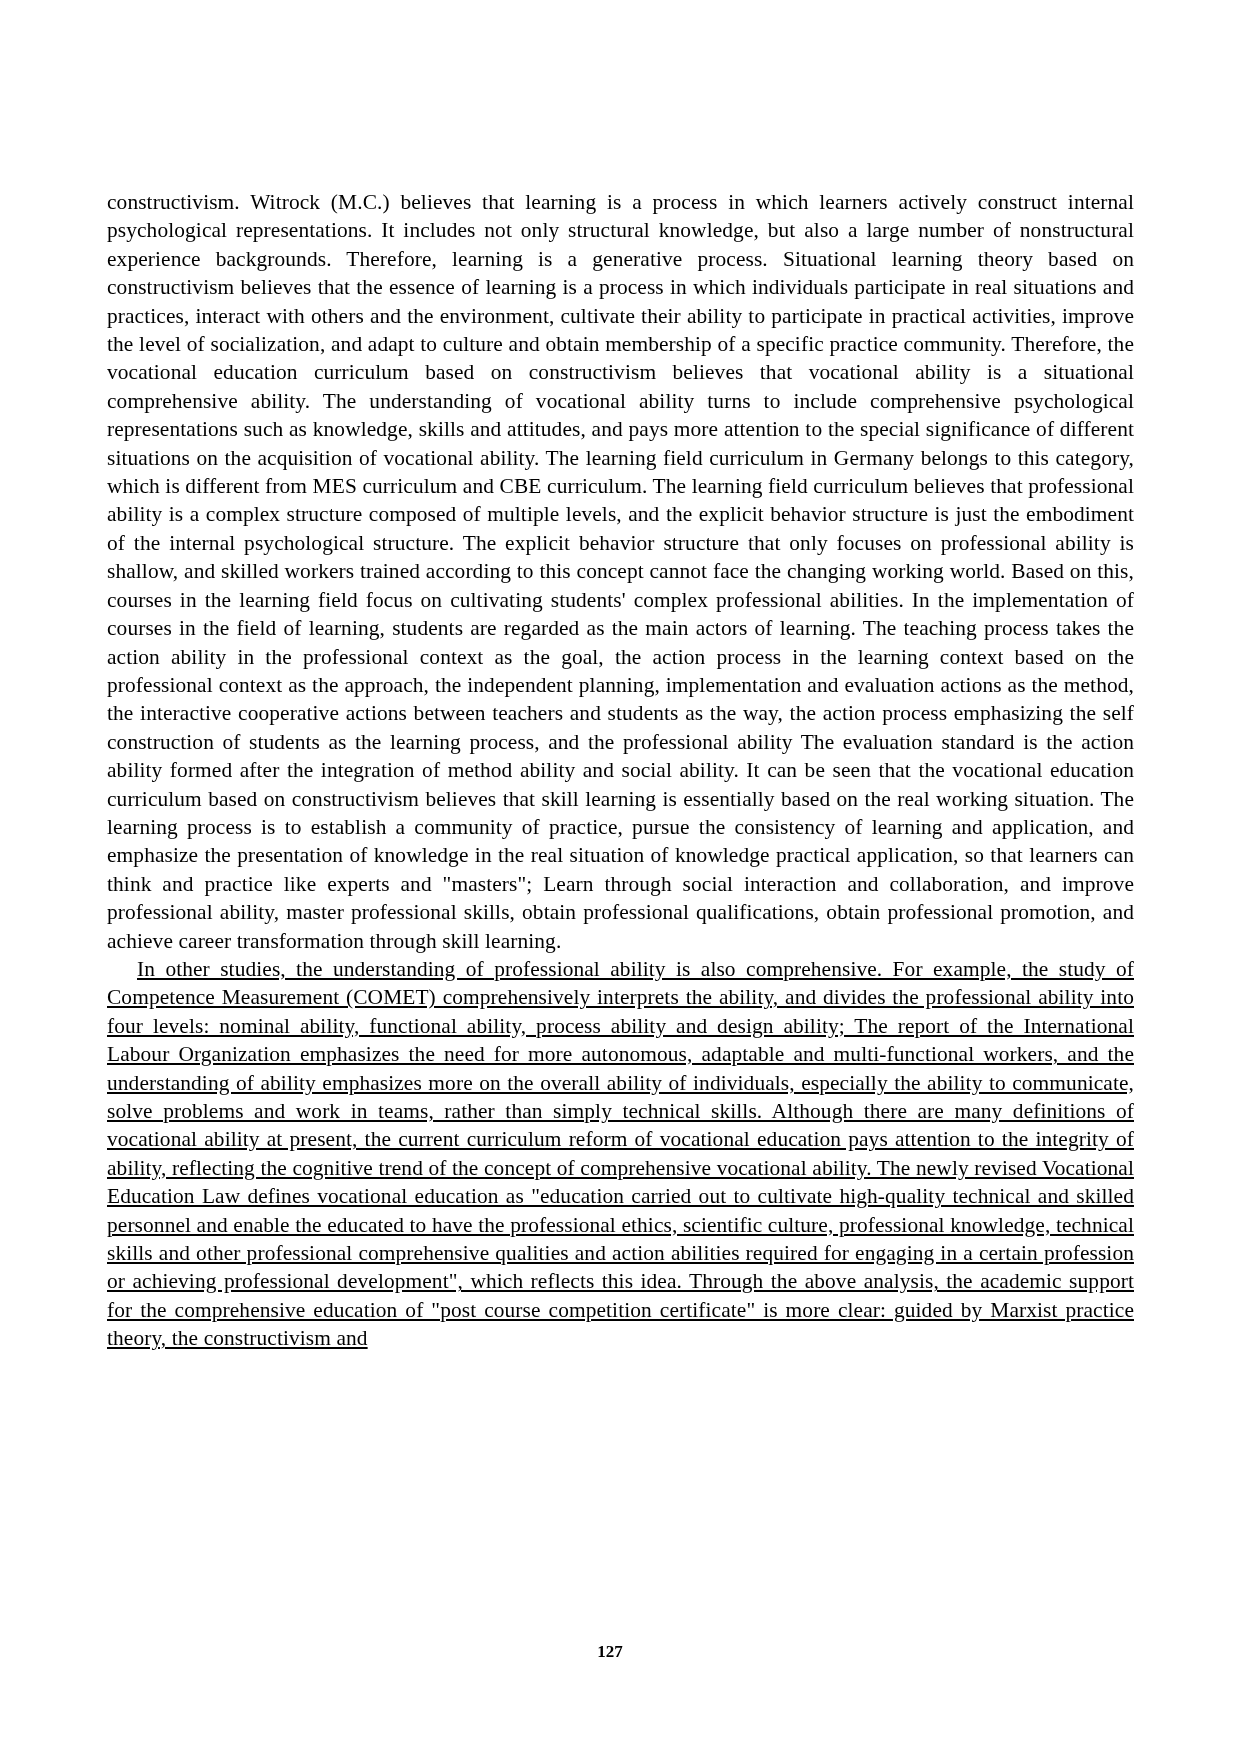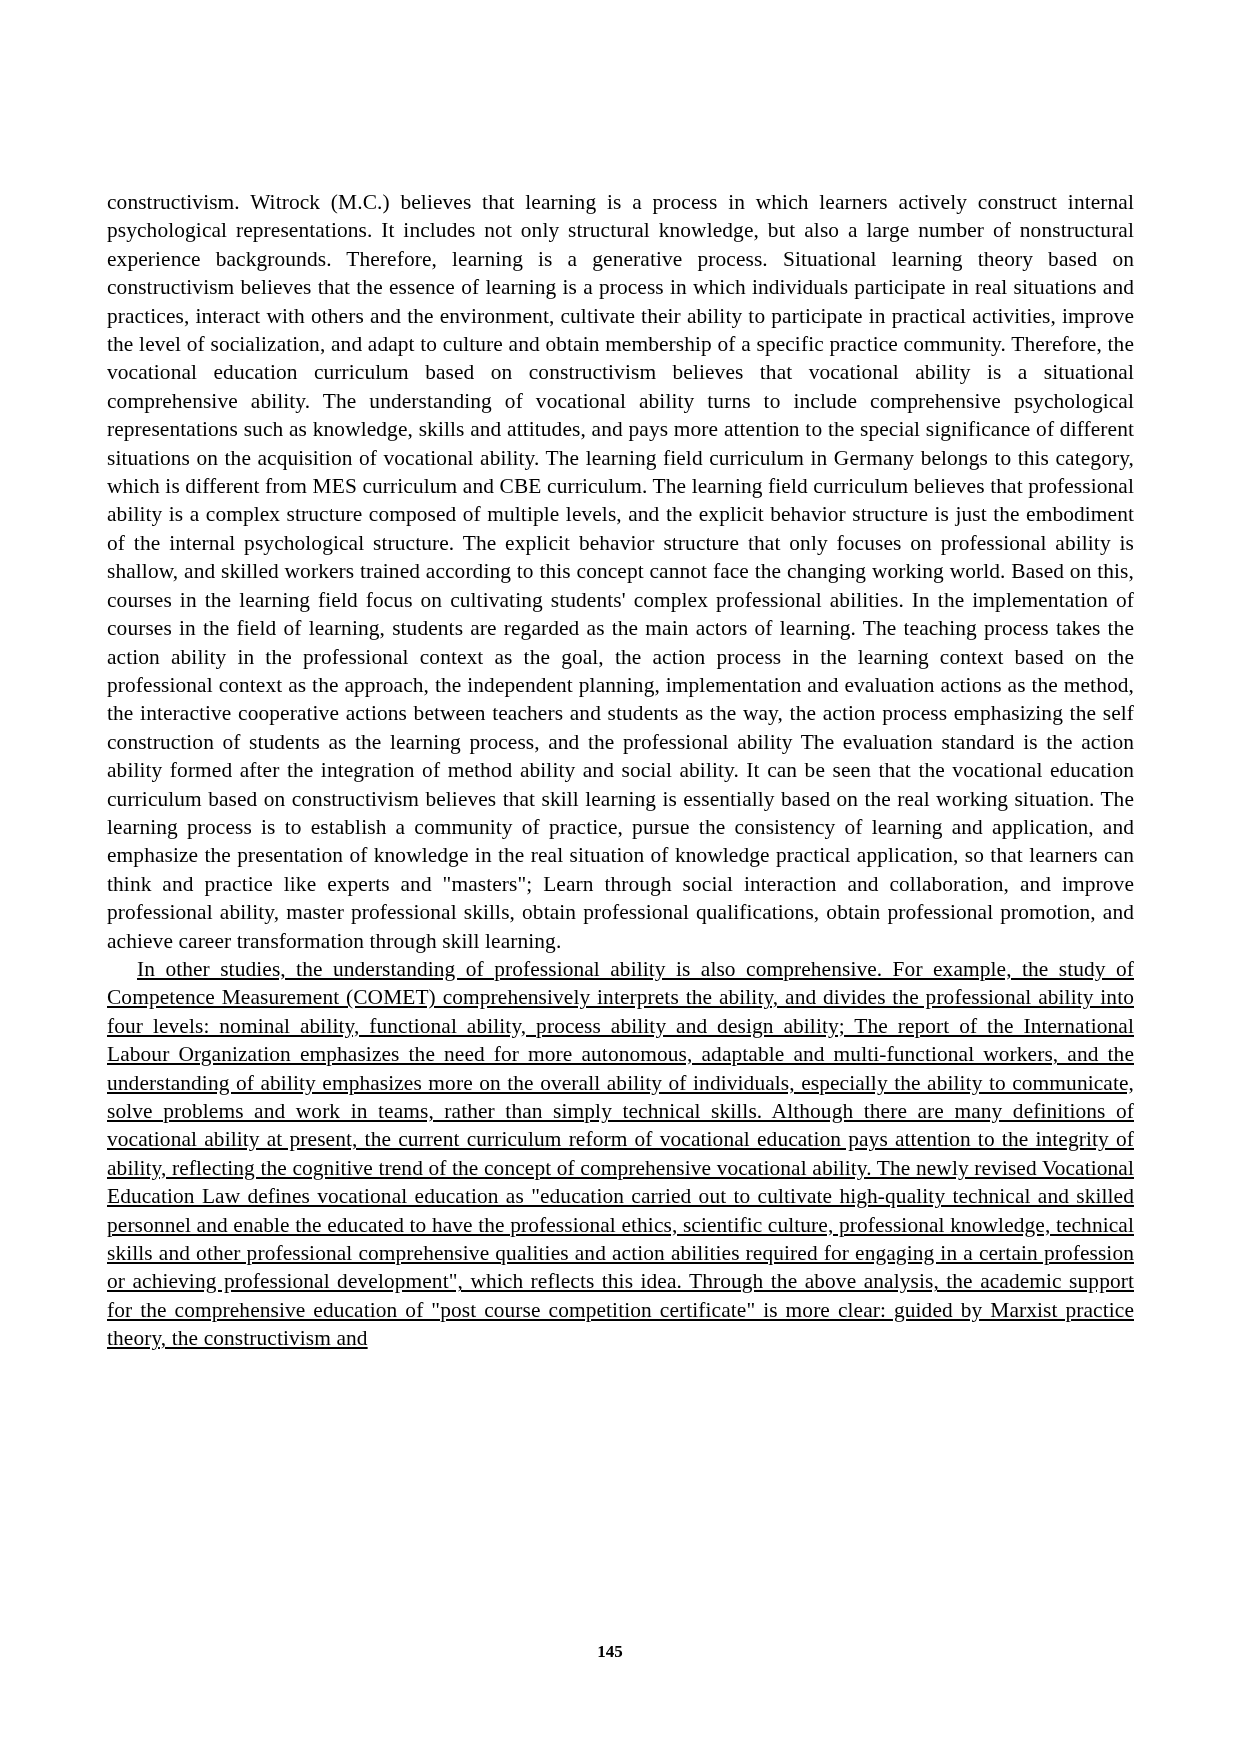--- a/index.html
+++ b/index.html
@@ -47,14 +47,14 @@
   }
 </style>
 </head>
 <body>
 
 <div class="page">
   <div class="text-block">
     <p class="para">constructivism. Witrock (M.C.) believes that learning is a process in which learners actively construct internal psychological representations. It includes not only structural knowledge, but also a large number of nonstructural experience backgrounds. Therefore, learning is a generative process. Situational learning theory based on constructivism believes that the essence of learning is a process in which individuals participate in real situations and practices, interact with others and the environment, cultivate their ability to participate in practical activities, improve the level of socialization, and adapt to culture and obtain membership of a specific practice community. Therefore, the vocational education curriculum based on constructivism believes that vocational ability is a situational comprehensive ability. The understanding of vocational ability turns to include comprehensive psychological representations such as knowledge, skills and attitudes, and pays more attention to the special significance of different situations on the acquisition of vocational ability. The learning field curriculum in Germany belongs to this category, which is different from MES curriculum and CBE curriculum. The learning field curriculum believes that professional ability is a complex structure composed of multiple levels, and the explicit behavior structure is just the embodiment of the internal psychological structure. The explicit behavior structure that only focuses on professional ability is shallow, and skilled workers trained according to this concept cannot face the changing working world. Based on this, courses in the learning field focus on cultivating students' complex professional abilities. In the implementation of courses in the field of learning, students are regarded as the main actors of learning. The teaching process takes the action ability in the professional context as the goal, the action process in the learning context based on the professional context as the approach, the independent planning, implementation and evaluation actions as the method, the interactive cooperative actions between teachers and students as the way, the action process emphasizing the self construction of students as the learning process, and the professional ability The evaluation standard is the action ability formed after the integration of method ability and social ability. It can be seen that the vocational education curriculum based on constructivism believes that skill learning is essentially based on the real working situation. The learning process is to establish a community of practice, pursue the consistency of learning and application, and emphasize the presentation of knowledge in the real situation of knowledge practical application, so that learners can think and practice like experts and "masters"; Learn through social interaction and collaboration, and improve professional ability, master professional skills, obtain professional qualifications, obtain professional promotion, and achieve career transformation through skill learning.</p>
     <p class="para indent">In other studies, the understanding of professional ability is also comprehensive. For example, the study of Competence Measurement (COMET) comprehensively interprets the ability, and divides the professional ability into four levels: nominal ability, functional ability, process ability and design ability; The report of the International Labour Organization emphasizes the need for more autonomous, adaptable and multi-functional workers, and the understanding of ability emphasizes more on the overall ability of individuals, especially the ability to communicate, solve problems and work in teams, rather than simply technical skills. Although there are many definitions of vocational ability at present, the current curriculum reform of vocational education pays attention to the integrity of ability, reflecting the cognitive trend of the concept of comprehensive vocational ability. The newly revised Vocational Education Law defines vocational education as "education carried out to cultivate high-quality technical and skilled personnel and enable the educated to have the professional ethics, scientific culture, professional knowledge, technical skills and other professional comprehensive qualities and action abilities required for engaging in a certain profession or achieving professional development", which reflects this idea. Through the above analysis, the academic support for the comprehensive education of "post course competition certificate" is more clear: guided by Marxist practice theory, the constructivism and</p>
   </div>
-  <div class="page-number">145</div>
+  <div class="page-number">127</div>
 </div>
 
 </body></html>

